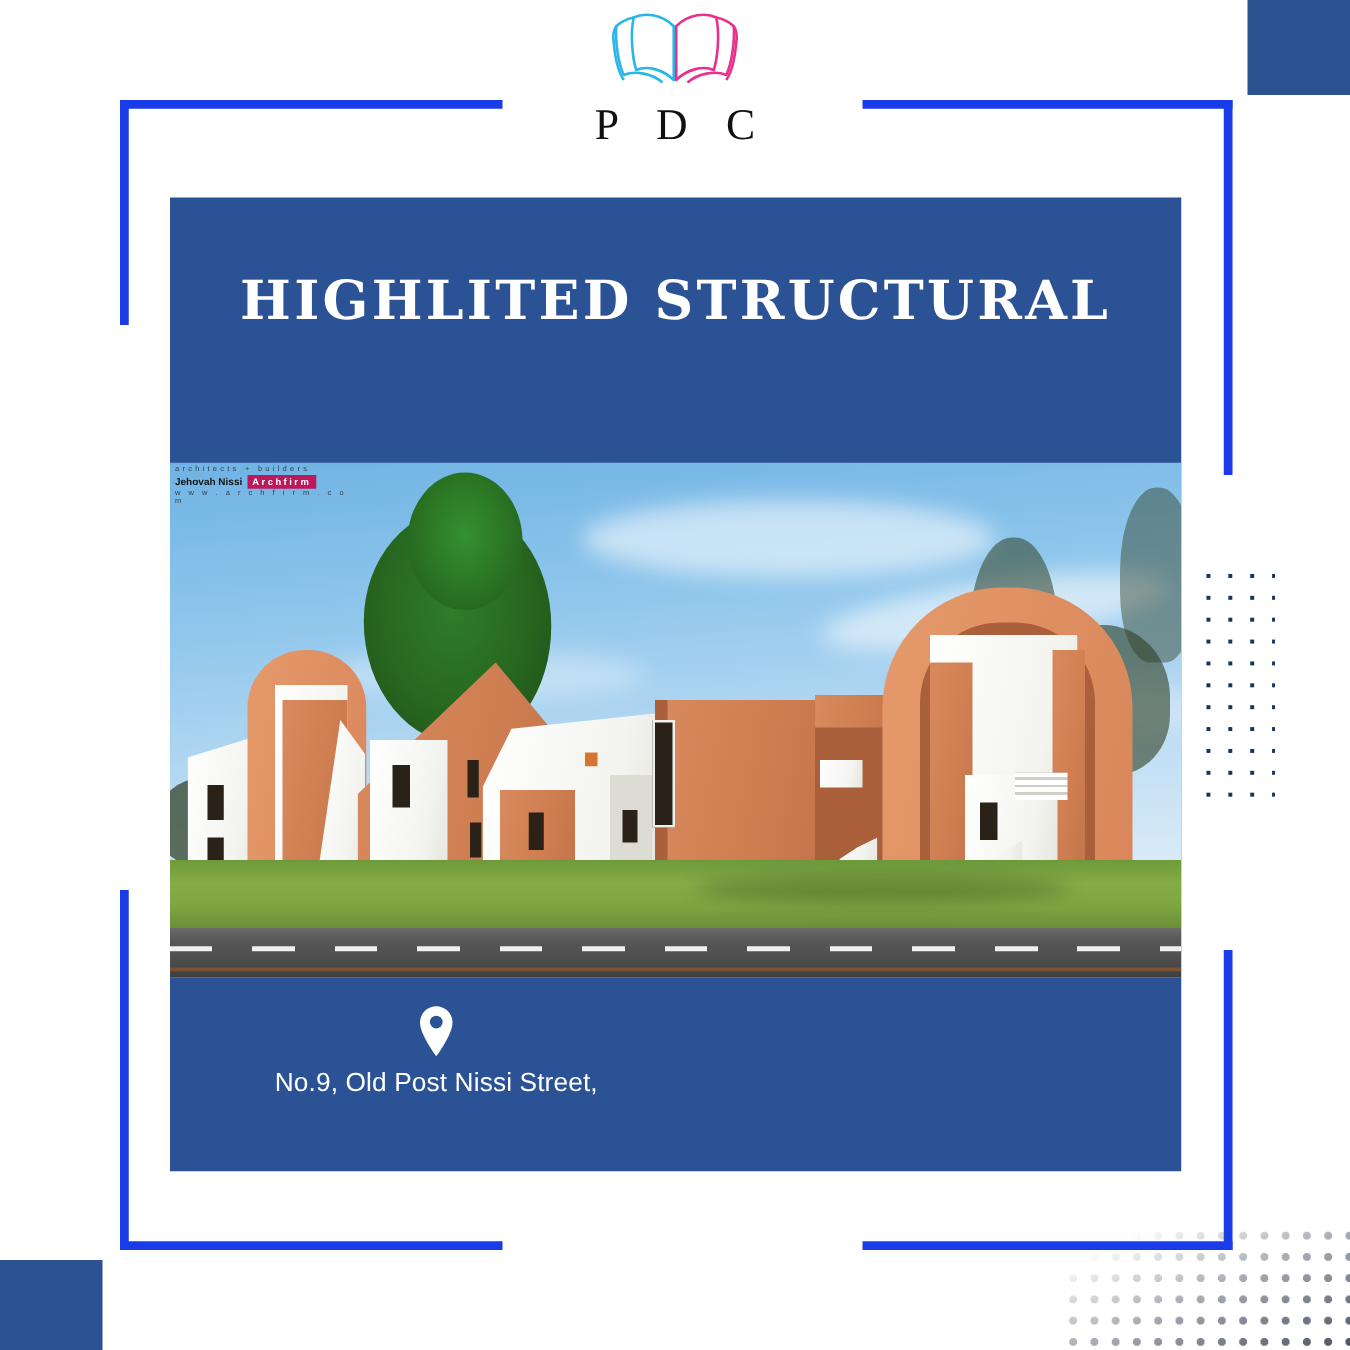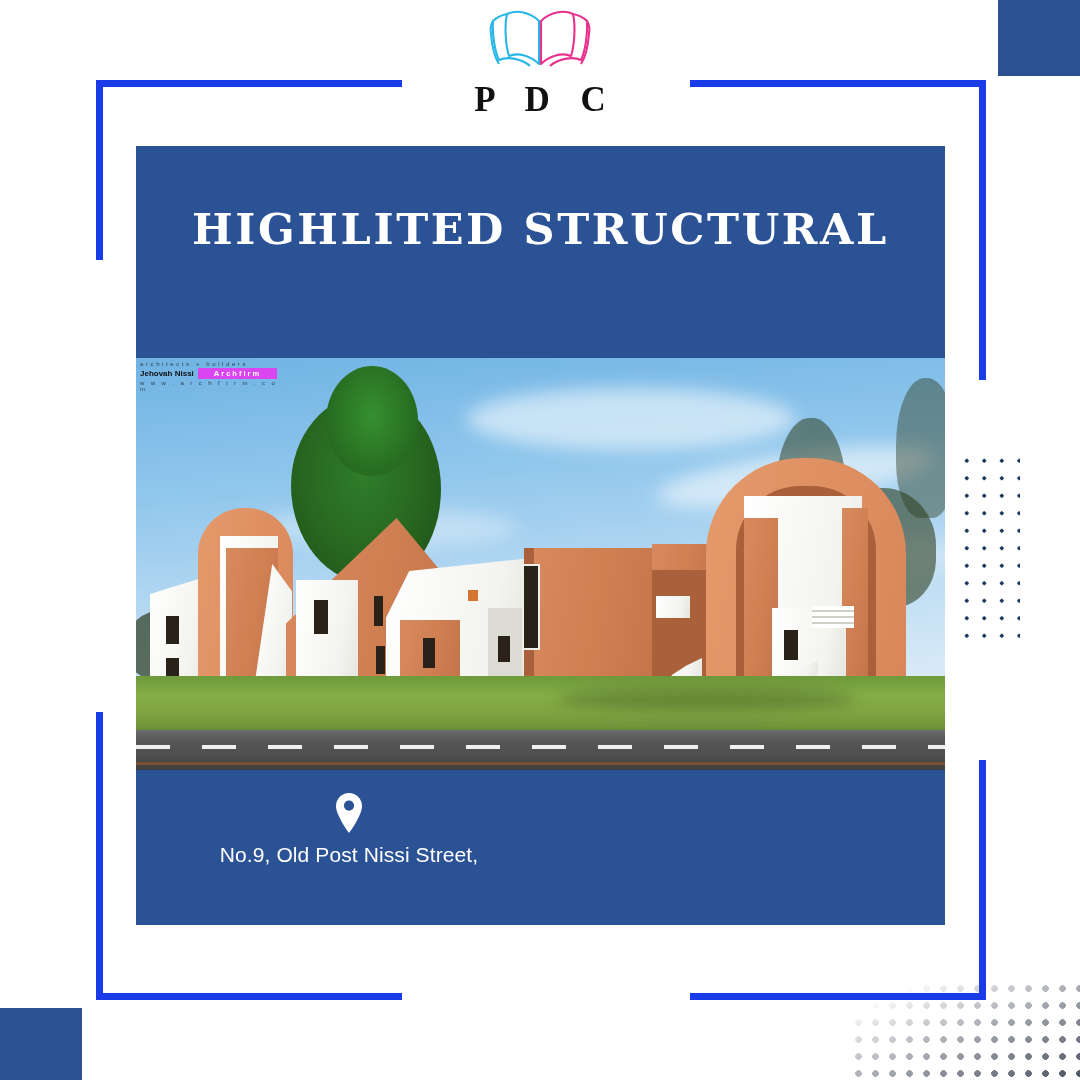--- a/index.html
+++ b/index.html
@@ -40,31 +40,31 @@
     background-size:17px 17px;
     -webkit-mask-image:linear-gradient(to top left, rgba(0,0,0,1) 0%, rgba(0,0,0,.55) 42%, rgba(0,0,0,0) 85%);
     mask-image:linear-gradient(to top left, rgba(0,0,0,1) 0%, rgba(0,0,0,.55) 42%, rgba(0,0,0,0) 85%);
   }
 
   
   .logo { position:absolute; left:0; top:4px; width:1080px; text-align:center; }
   .logo svg { display:block; margin:0 auto; }
   .logo-word {
     font-family:"Liberation Serif", serif;
-    font-size:35px; letter-spacing:11px; color:#111; font-weight:700;
+    font-size:35px; letter-spacing:11px; color:#111; font-weight:400;
     margin-top:4px; padding-left:11px;
   }
   .logo-tag {
     font-size:14.5px; font-weight:bold; color:#121212; margin-top:3px;
     letter-spacing:.2px;
   }
 
   
   .card {
-    position:absolute; left:136px; top:146px; width:809px; height:779px;
+    position:absolute; left:136px; top:158px; width:809px; height:779px;
     background:#2b5294; overflow:hidden;
   }
   .headline {
     color:#fff; text-align:center; padding:58px 30px 0;
     font-family:"DejaVu Serif", serif;
     font-weight:bold; font-size:43px; line-height:1.17;
     letter-spacing:2.6px;
   }
 
   
@@ -113,21 +113,21 @@
   .trunk { position:absolute; left:228px; top:180px; width:5px; height:120px; background:#4b3a24; }
 
   
   .wm { position:absolute; left:4px; top:2px; width:138px; height:56px; }
   .wm-opa {
     font-family:"Liberation Sans", sans-serif; font-size:44px; font-weight:300;
     color:#1b1b1b; letter-spacing:-1px; line-height:40px; opacity:.85;
   }
   .wm-l1 { font-size:6px; letter-spacing:2.6px; color:#222; opacity:.8; margin-top:1px; }
   .wm-l2 { font-size:8px; font-weight:bold; color:#111; margin-top:1px; display:flex; gap:4px; align-items:center; }
-  .wm-box { background:#d946ef; color:#fff; font-size:7.5px; letter-spacing:2px; padding:1px 16px; }
+  .wm-box { background:#be185d; color:#fff; font-size:7.5px; letter-spacing:2px; padding:1px 4px; }
   .wm-l3 { font-size:6px; letter-spacing:2.4px; color:#222; opacity:.8; margin-top:1px; }
 
   
   .footer { position:absolute; left:0; bottom:0; width:809px; height:155px; }
   .fcol { position:absolute; text-align:center; color:#fff; }
   .f-left  { left:18px;  top:18px; width:390px; }
   .f-right { left:430px; top:18px; width:360px; }
   .ficon { height:50px; display:flex; align-items:center; justify-content:center; }
   .addr { font-size:21px; line-height:1.24; margin-top:4px; letter-spacing:.1px; }
   .phone { font-size:24px; margin-top:14px; letter-spacing:1.1px; }

